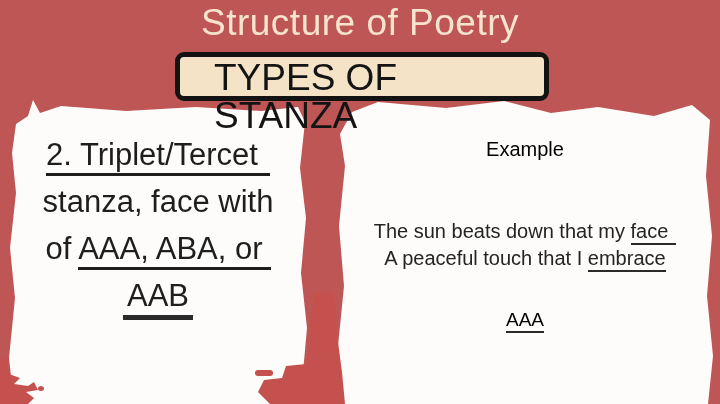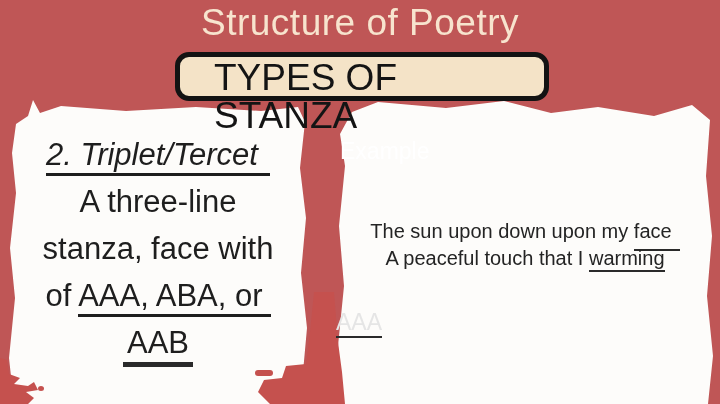--- a/index.html
+++ b/index.html
@@ -3,21 +3,21 @@
 <meta charset="utf-8">
 <style>
   html,body{margin:0;padding:0;}
   body{width:720px;height:404px;overflow:hidden;font-family:"Liberation Sans","DejaVu Sans",sans-serif;}
   #slide{position:relative;width:720px;height:404px;background:#bf5656;overflow:hidden;}
 
   
   .title{position:absolute;left:0;top:0;width:720px;text-align:center;
          font-size:37px;line-height:46px;color:#f7e4ce;letter-spacing:.5px;z-index:5;}
   .types-box{position:absolute;left:175px;top:52px;width:374px;height:49px;
-             background:#f4e3c7;border:5px solid #131313;border-radius:14px;
+             background:#f4e3c7;border:5px solid #131313;border-radius:9px;
              box-sizing:border-box;z-index:6;overflow:visible;}
   .types-box .box-label{position:absolute;left:34px;top:2px;width:300px;
              font-size:37px;line-height:38px;color:#141414;white-space:normal;}
 
   
   .panel{position:absolute;background:#fdfcfa;z-index:1;}
   .panel-left{left:6px;top:98px;width:306px;height:306px;
     clip-path:polygon(10px 26px,22px 18px,27px 2px,34px 15px,55px 8px,120px 13px,
       190px 9px,255px 13px,292px 9px,299px 24px,294px 70px,300px 120px,295px 175px,
       301px 230px,296px 285px,300px 306px,8px 306px,3px 260px,9px 200px,4px 150px,
@@ -34,33 +34,33 @@
       10px 100px,16px 88px,34px 86px,38px 74px,58px 72px,62px 40px);}
   .accent-dash{left:255px;top:370px;width:18px;height:6px;border-radius:3px;}
   .accent-corner{left:0;top:358px;width:56px;height:46px;
     clip-path:polygon(0 0,7px 2px,9px 16px,20px 20px,14px 26px,28px 28px,34px 24px,
       38px 32px,26px 34px,34px 40px,28px 46px,0 46px);}
   .accent-dot{left:38px;top:386px;width:6px;height:5px;border-radius:50%;}
 
   
   .left-text{position:absolute;left:8px;top:131px;width:300px;text-align:center;
              font-size:31px;line-height:47px;color:#1e1e1e;z-index:4;}
-  .u-big{border-bottom:3px solid #1e1e1e;padding:0 12px 1px 0;font-style:italic;}
+  .u-big{border-bottom:3px solid #1e1e1e;padding:0 12px 1px 0;}
   .u-big2{border-bottom:3px solid #1e1e1e;padding:0 8px 1px 0;margin-top:10px;}
   .u-thick{border-bottom:5px solid #2a2a2a;padding:0 4px 2px 4px;}
 
   
-  .example-head{position:absolute;left:340px;top:138px;width:370px;text-align:left;
-                font-size:23px;color:#ffffff;z-index:4;}
+  .example-head{position:absolute;left:340px;top:138px;width:370px;text-align:center;
+                font-size:20px;color:#000000;z-index:4;}
   .poem{position:absolute;left:336px;top:218px;width:378px;text-align:center;
         font-size:20px;line-height:27px;color:#242424;z-index:4;}
   .u-poem{border-bottom:2px solid #2a2a2a;padding-bottom:1px;}
-  .u-poem-sp{border-bottom:2px solid #2a2a2a;padding:0 8px 7px 0;}
-  .rhyme{position:absolute;left:336px;top:309px;width:378px;
-         font-size:23px;color:#e5e5e5;z-index:4;}
+  .u-poem-sp{border-bottom:2px solid #2a2a2a;padding:0 8px 1px 0;}
+  .rhyme{position:absolute;left:336px;top:309px;width:378px;text-align:center;
+         font-size:19px;color:#000000;z-index:4;}
 </style>
 </head>
 <body>
 
 <div id="slide">
 
   <div class="panel panel-left"></div>
   <div class="panel panel-right"></div>
 
   <div class="accent accent-center"></div>
@@ -68,26 +68,25 @@
   <div class="accent accent-corner"></div>
   <div class="accent accent-dot"></div>
 
   <div class="title">Structure of Poetry</div>
   <div class="types-box">
     <div class="box-label">TYPES OF STANZA</div>
   </div>
 
   <div class="left-text">
     <div><span class="u-big">2. Triplet/Tercet</span></div>
-    <div>A three-line</div>
     <div>stanza, face with</div>
     <div><span>of </span><span class="u-big2">AAA, ABA, or</span></div>
     <div><span class="u-thick">AAB</span></div>
   </div>
 
   <div class="example-head">Example</div>
   <div class="poem">
-    <div><span>The sun upon down upon my </span><span class="u-poem-sp">face</span></div>
-    <div><span>A peaceful touch that I </span><span class="u-poem">warming</span></div>
+    <div><span>The sun beats down that my </span><span class="u-poem-sp">face</span></div>
+    <div><span>A peaceful touch that I </span><span class="u-poem">embrace</span></div>
   </div>
   <div class="rhyme"><span class="u-poem">AAA</span></div>
 
 </div>
 
 </body></html>

